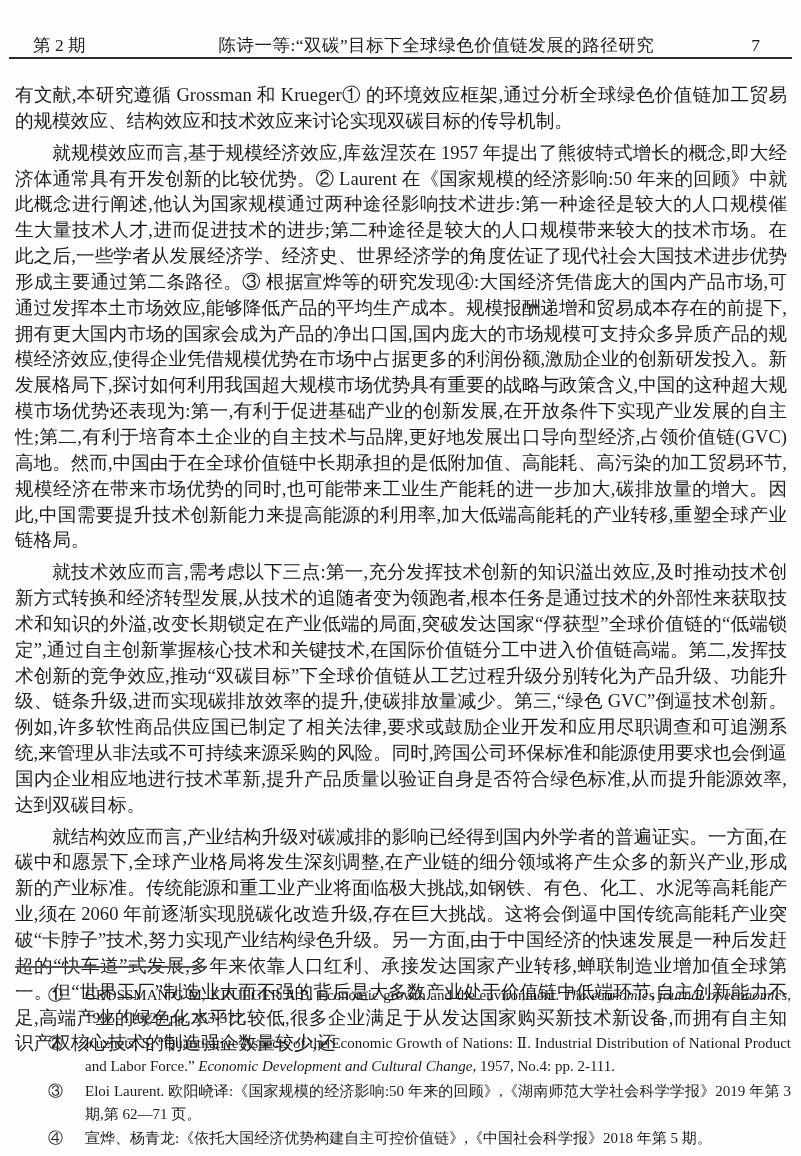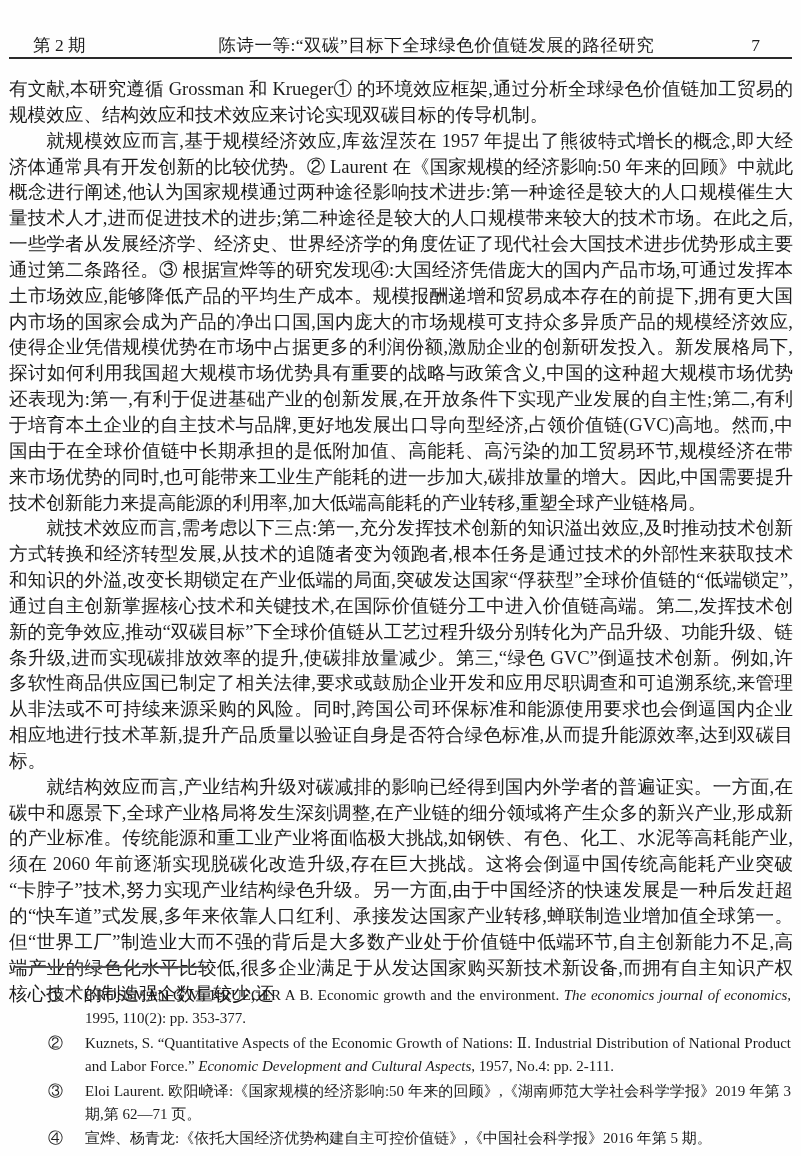--- a/index.html
+++ b/index.html
@@ -25,21 +25,21 @@
     position:absolute;top:57px;left:9px;right:9px;
     border-top:2px solid #2a2a2a;height:0;
   }
   
   .body-text{
     position:absolute;top:76px;left:9px;right:8px;
     font-size:18.6px;line-height:25.85px;
     text-align:justify;
     text-justify:inter-ideograph;
   }
-  .body-text p{margin:0;padding:0;}
+  .body-text p{margin:6px;padding:0;}
   .body-text p.indent{text-indent:2em;}
   
   .fn-rule{
     position:absolute;top:966px;left:15px;width:192px;
     border-top:2px solid #555;height:0;
   }
   .footnotes{
     position:absolute;top:984px;left:9px;right:10px;
     font-size:15px;line-height:23.4px;
   }
@@ -74,27 +74,27 @@
 
   <div class="footnotes">
 
     <div class="fn">
       <span class="fn-marker">①</span>
       <span class="fn-text"><span>GROSSMAN G M, KRUEGER A B. Economic growth and the environment. </span><span class="it">The economics journal of economics</span><span>, 1995, 110(2): pp. 353-377.</span></span>
     </div>
 
     <div class="fn">
       <span class="fn-marker">②</span>
-      <span class="fn-text"><span>Kuznets, S. “Quantitative Aspects of the Economic Growth of Nations: Ⅱ. Industrial Distribution of National Product and Labor Force.” </span><span class="it">Economic Development and Cultural Aspects</span><span>, 1957, No.4: pp. 2-111.</span></span>
+      <span class="fn-text"><span>Kuznets, S. “Quantitative Aspects of the Economic Growth of Nations: Ⅱ. Industrial Distribution of National Product and Labor Force.” </span><span class="it">Economic Development and Cultural Change</span><span>, 1957, No.4: pp. 2-111.</span></span>
     </div>
 
     <div class="fn">
       <span class="fn-marker">③</span>
       <span class="fn-text"><span>Eloi Laurent. 欧阳峣译:《国家规模的经济影响:50 年来的回顾》,《湖南师范大学社会科学学报》2019 年第 3 期,第 62—71 页。</span></span>
     </div>
 
     <div class="fn">
       <span class="fn-marker">④</span>
-      <span class="fn-text"><span>宣烨、杨青龙:《依托大国经济优势构建自主可控价值链》,《中国社会科学报》2016 年第 5 期。</span></span>
+      <span class="fn-text"><span>宣烨、杨青龙:《依托大国经济优势构建自主可控价值链》,《中国社会科学报》2018 年第 5 期。</span></span>
     </div>
 
   </div>
 </div>
 
 </body></html>

